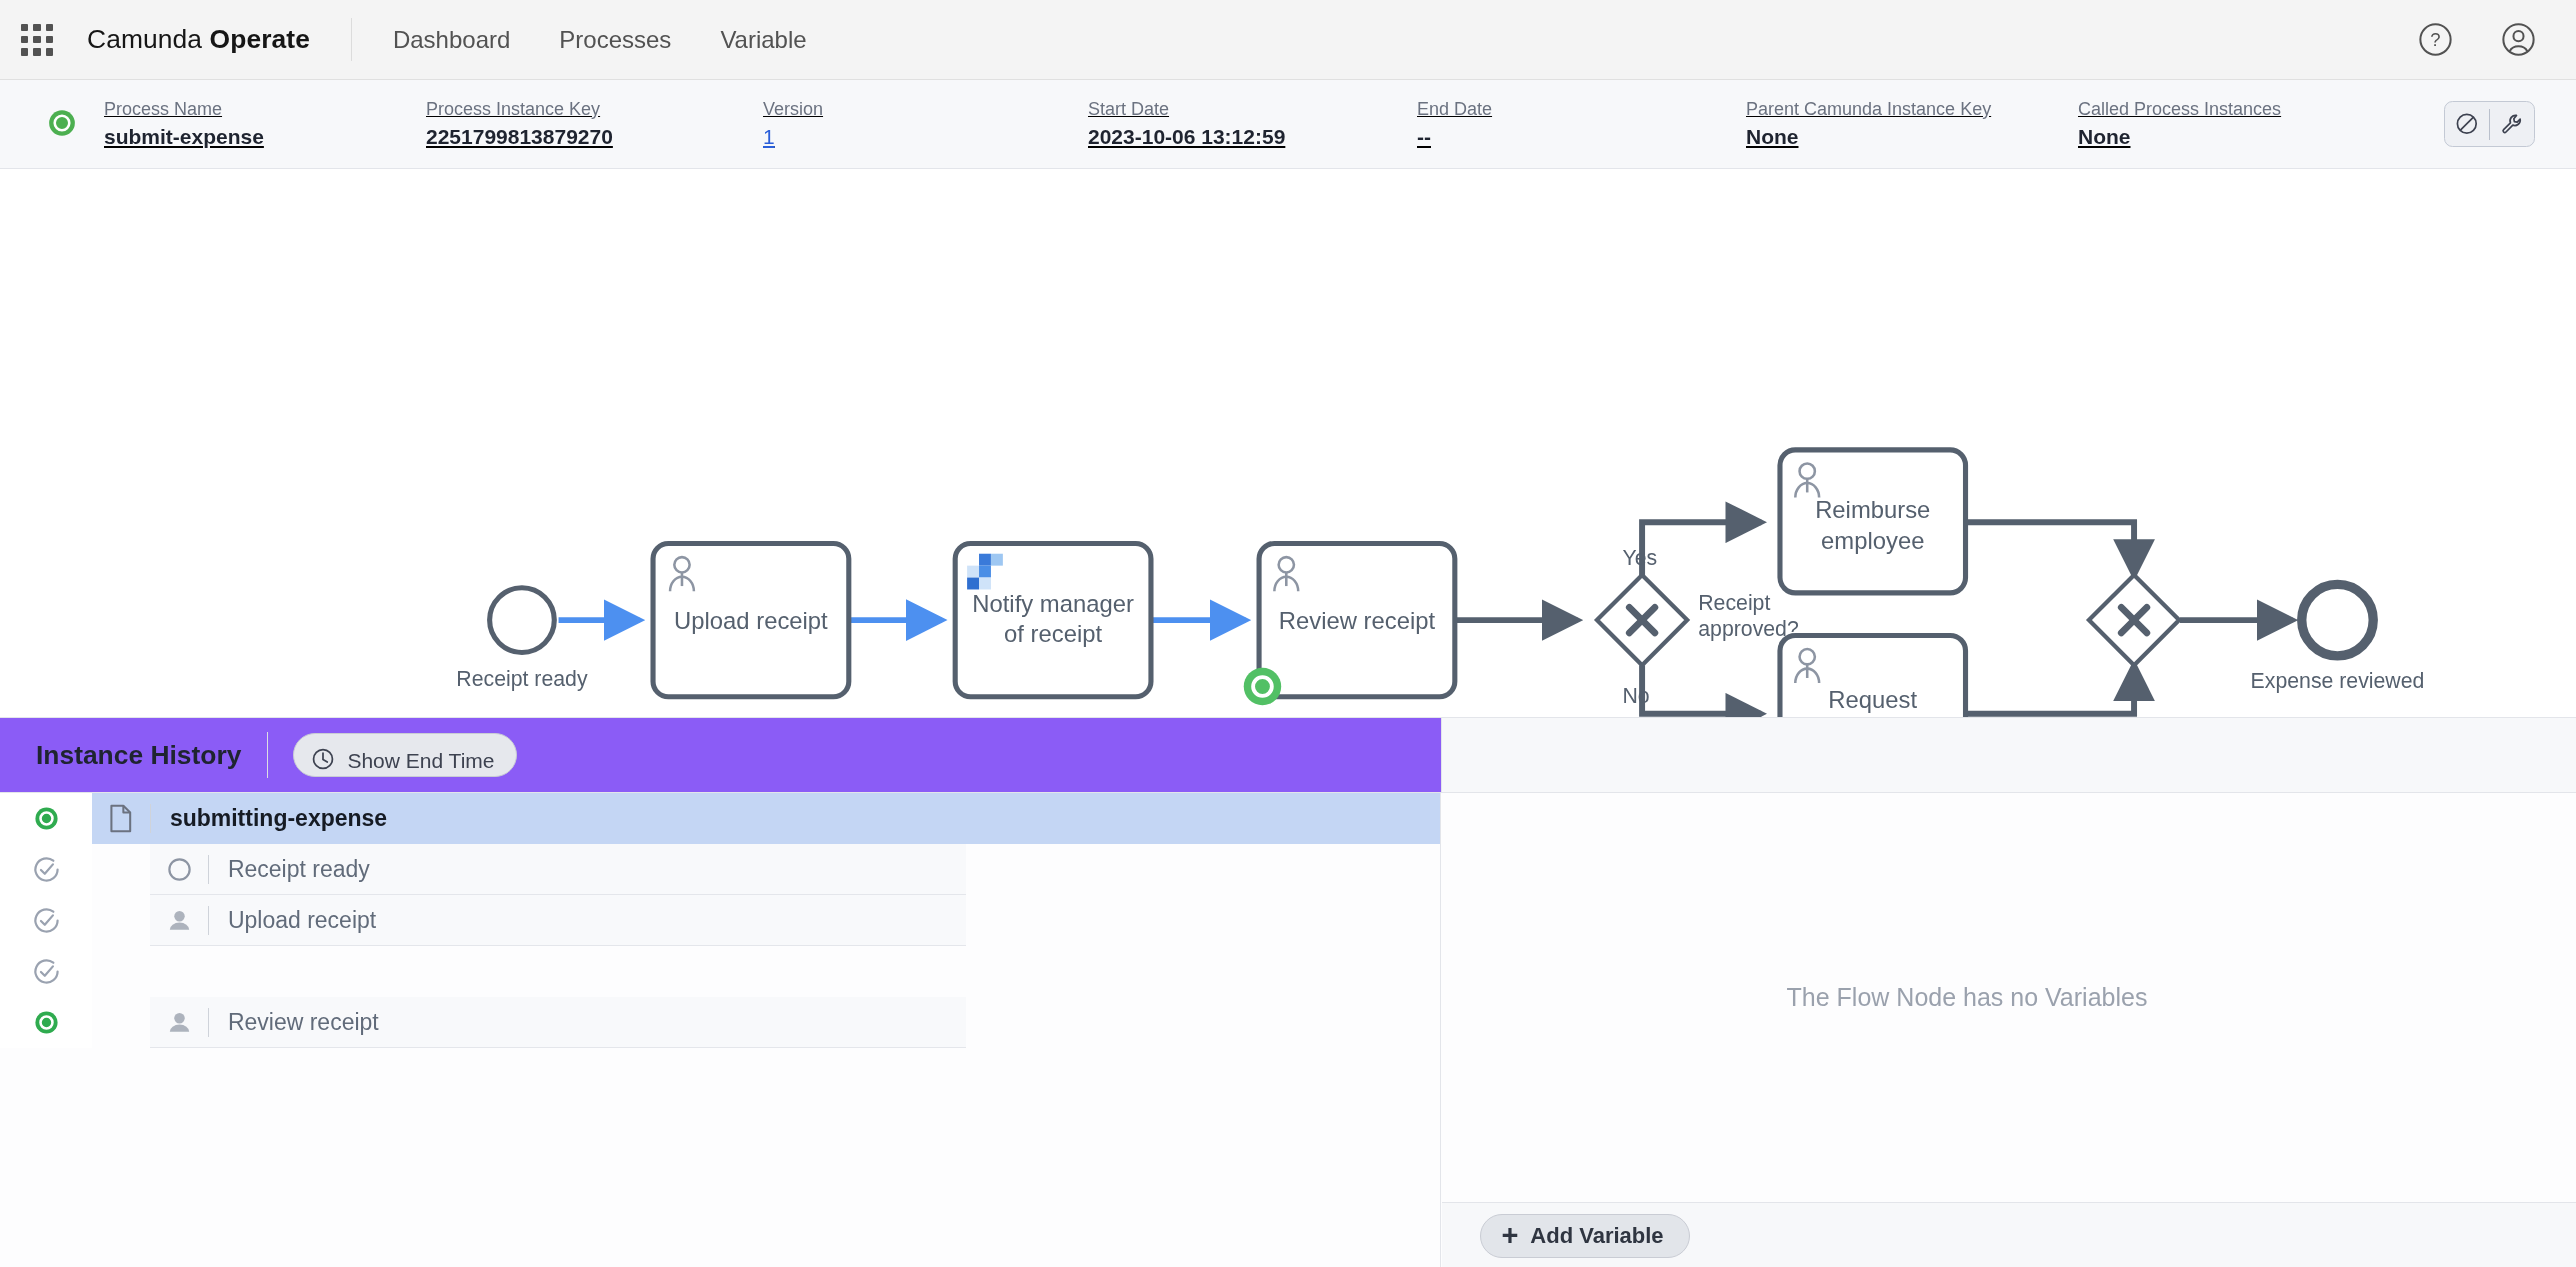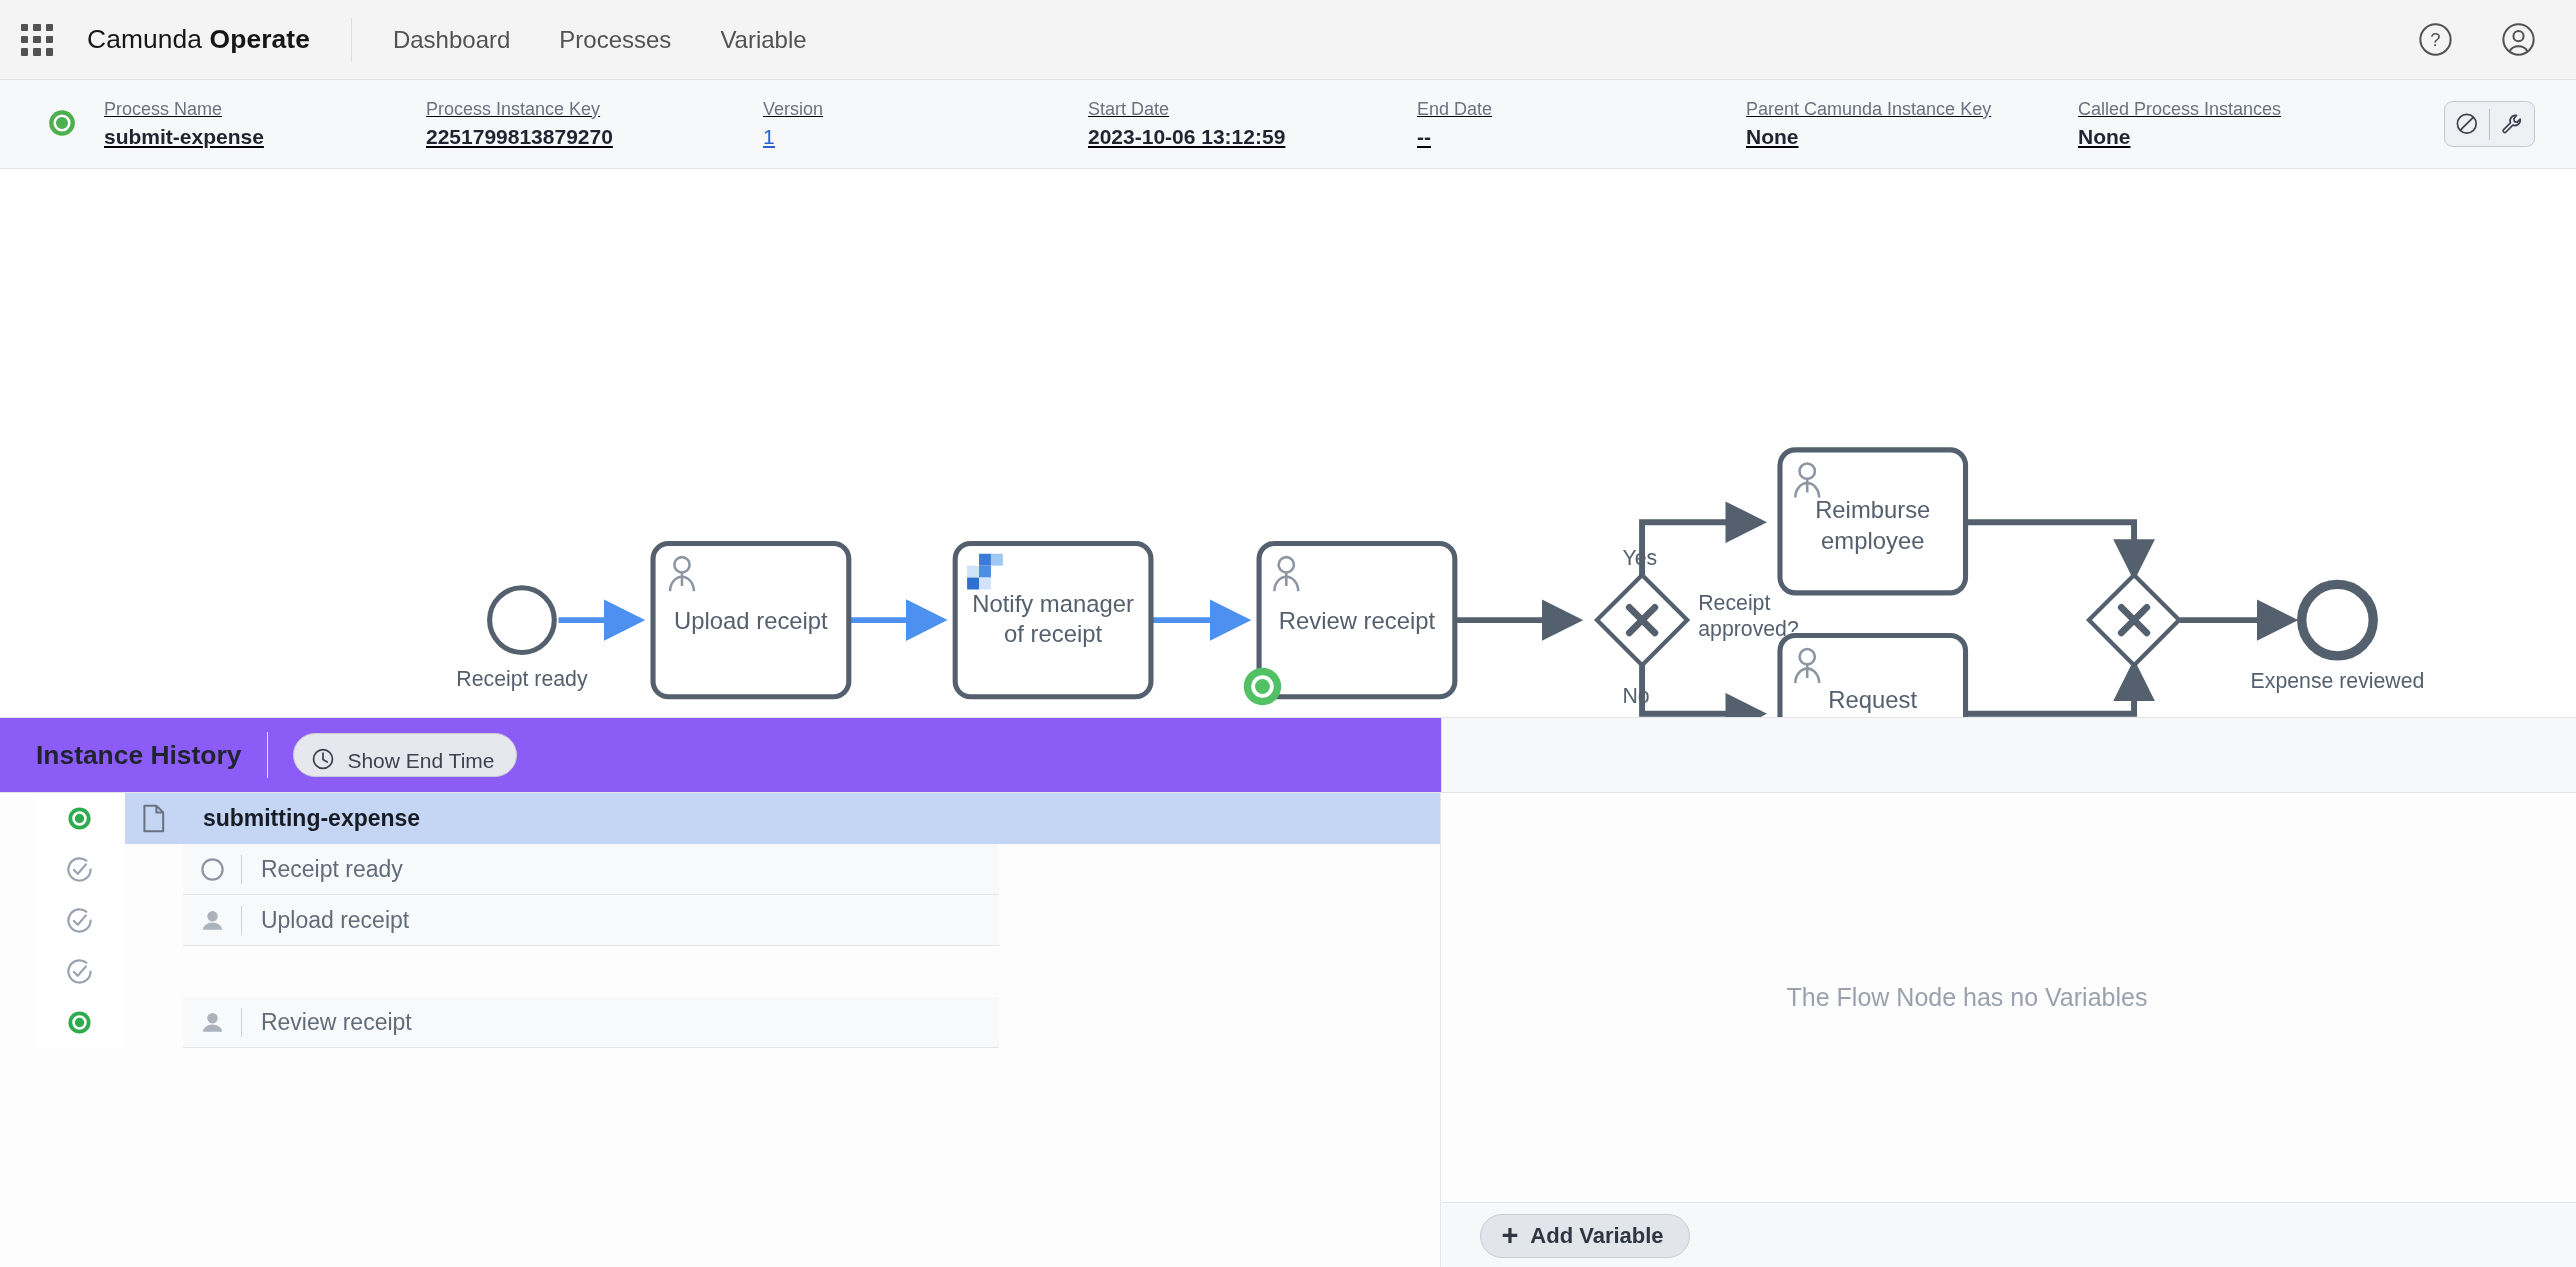--- a/index.html
+++ b/index.html
@@ -93,21 +93,20 @@
     background: #f7f8fa; border-bottom: 0.9px solid #e3e5ea; border-left: 0.9px solid #e3e5ea;
   }
 
   #history-panel {
     position: absolute; top: 75px; left: 0; width: 1441px; height: 474px;
     background: #fdfdfe; border-right: 0.9px solid #e3e5ea; overflow: hidden;
   }
   .hist-row {
     position: relative; display: flex; align-items: stretch; height: 51px; width: 1441px;
     cursor: pointer;
-    padding-left: 33px;
   }
   .hist-status {
     width: 92px; flex: 0 0 92px; display: flex; align-items: center; justify-content: center;
     background: #ffffff;
   }
   .hist-body {
     flex: 1 1 auto; display: flex; align-items: center;
     background: #f8f9fb; border-bottom: 0.9px solid #e4e6eb;
     max-width: 816px;
   }

